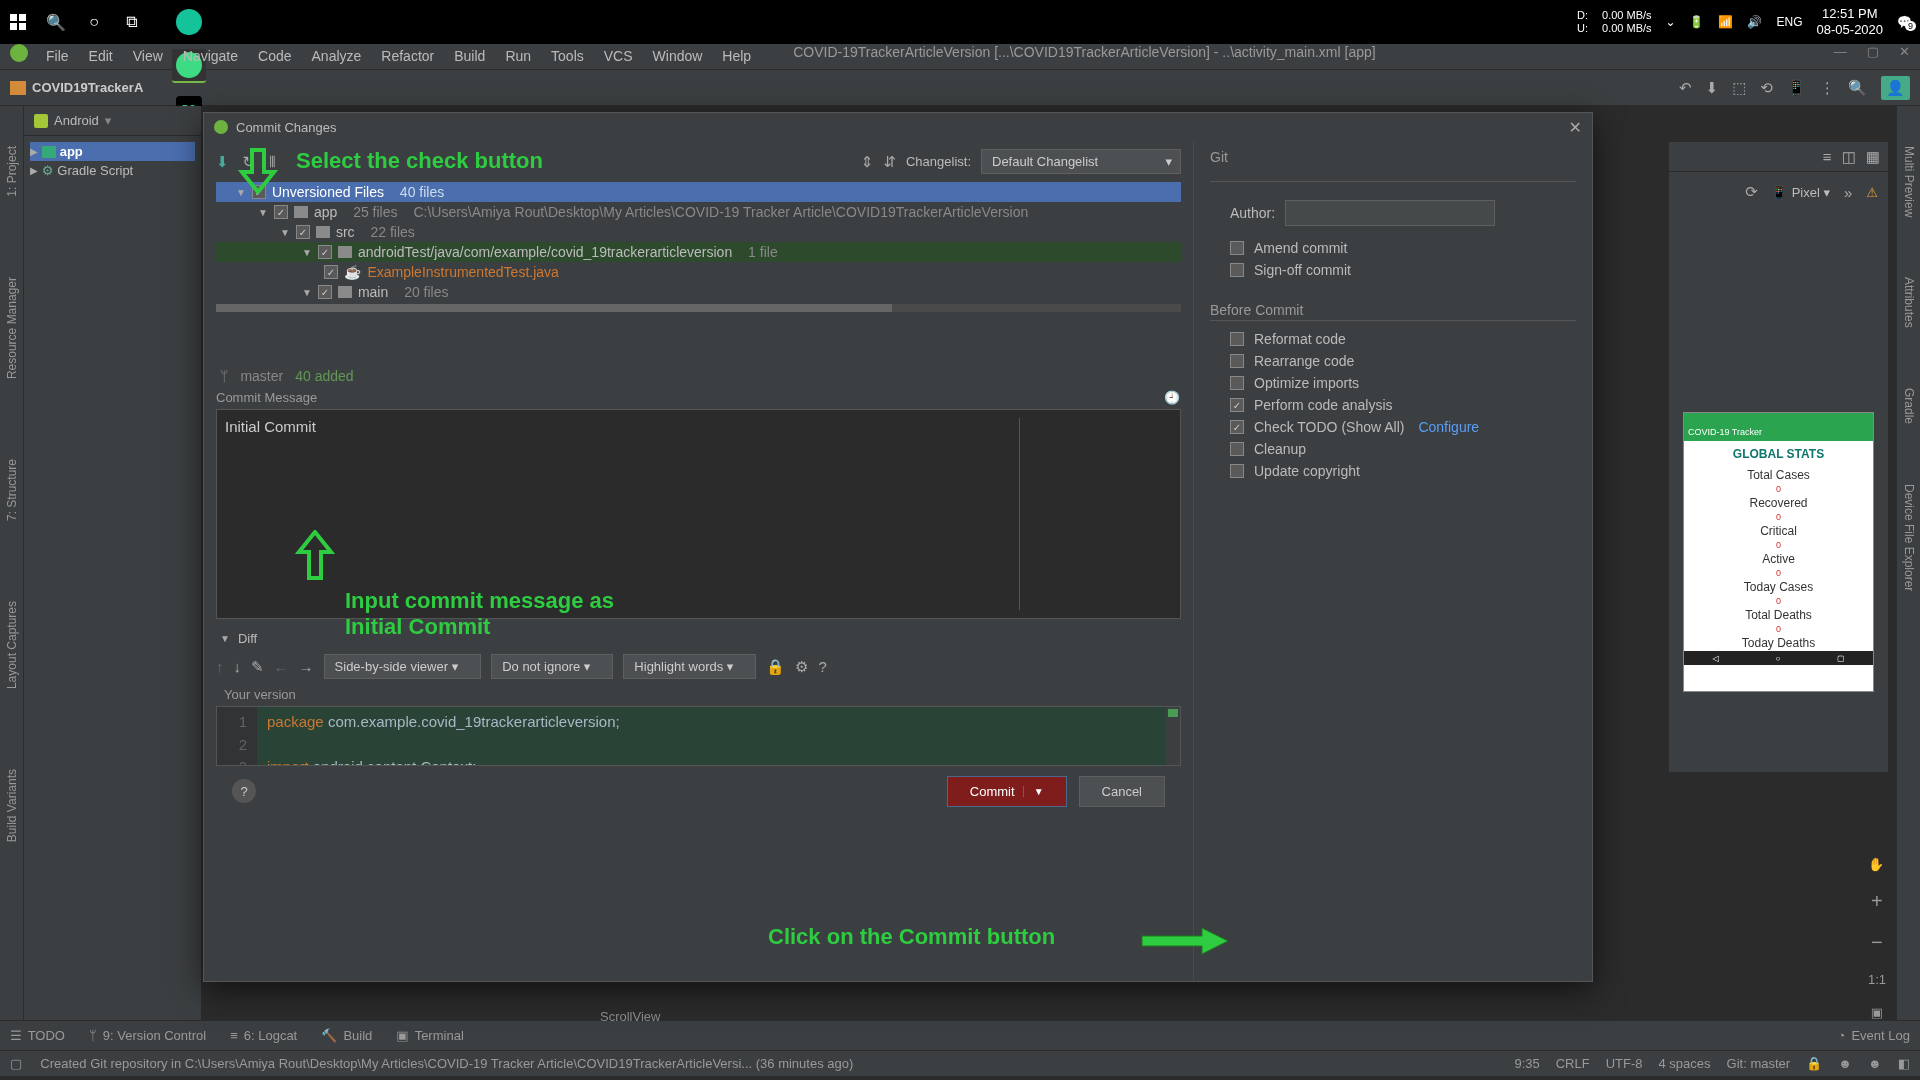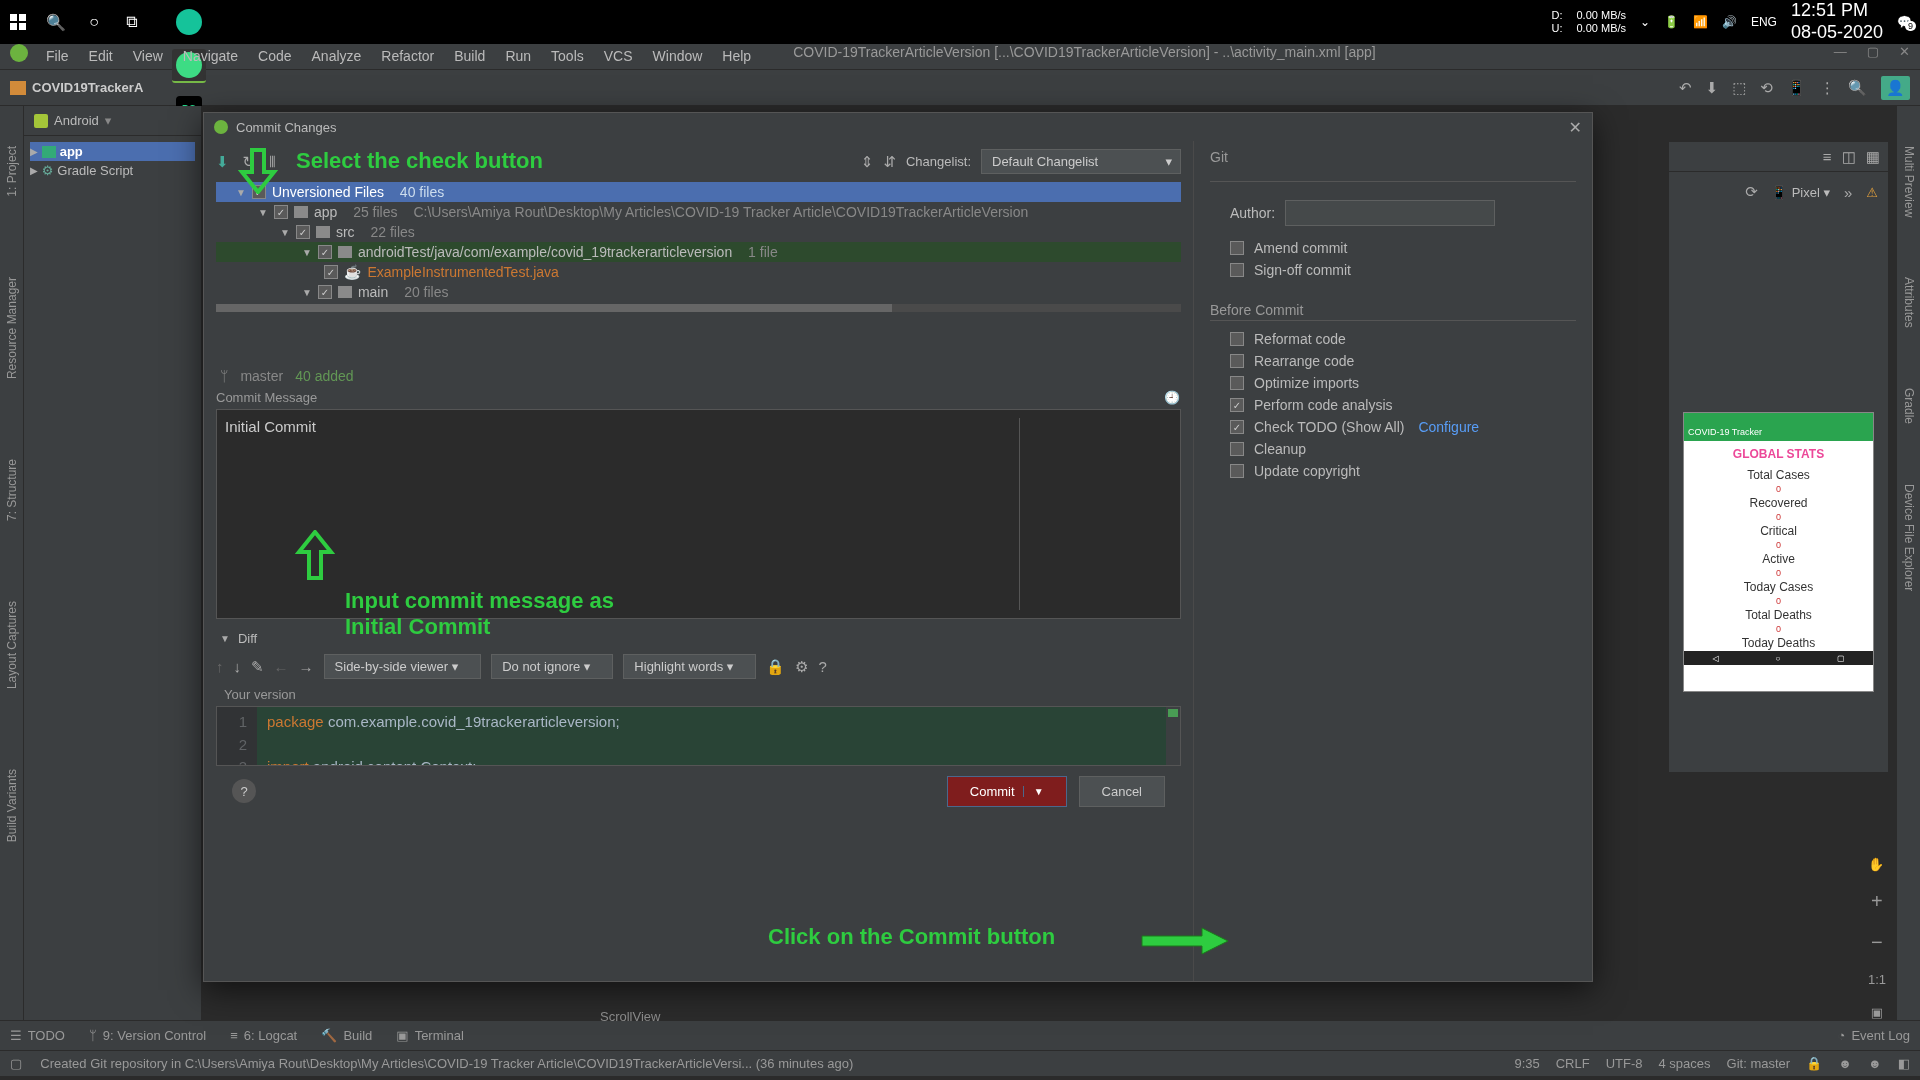--- a/index.html
+++ b/index.html
@@ -5,21 +5,21 @@
 * { margin: 0; padding: 0; box-sizing: border-box; font-family: "Segoe UI", Arial, sans-serif; }
 body { background: #2b2b2b; color: #bbbbbb; width: 1920px; height: 1080px; overflow: hidden; font-size: 13px; position: relative; }
 
 
 .taskbar { height: 44px; background: #000; display: flex; align-items: center; padding: 0 8px; color: #fff; }
 .taskbar-left { display: flex; gap: 18px; align-items: center; }
 .taskbar-icon { width: 20px; height: 20px; display: flex; align-items: center; justify-content: center; font-size: 16px; }
 .taskbar-apps { display: flex; gap: 10px; margin-left: 30px; align-items: center; flex-direction: column; }
 .taskbar-app { width: 34px; height: 34px; display: flex; align-items: center; justify-content: center; border-radius: 3px; }
 .taskbar-right { margin-left: auto; display: flex; align-items: center; gap: 14px; font-size: 12px; }
-.taskbar-clock { text-align: left; line-height: 1.2; font-size: 18px; }
+.taskbar-clock { text-align: center; line-height: 1.2; font-size: 13px; }
 .du { font-size: 11px; line-height: 1.2; }
 
 
 .menubar { height: 26px; background: #3c3f41; display: flex; padding: 0 10px; gap: 4px; border-bottom: 1px solid #2b2b2b; }
 .menubar-icon { width: 18px; height: 18px; background: #6cb33f; border-radius: 50%; margin-right: 6px; }
 .menu-item { padding: 4px 8px; color: #bbbbbb; cursor: pointer; font-size: 14px; }
 .menubar-title { margin-left: 30px; color: #999; font-size: 14px; }
 .window-controls { margin-left: auto; display: flex; gap: 20px; color: #888; }
 
 
@@ -118,21 +118,21 @@
 .arrow-up { position: absolute; width: 40px; height: 50px; }
 .arrow-right { position: absolute; width: 90px; height: 30px; }
 
 
 .preview-panel { position: absolute; right: 32px; top: 142px; width: 220px; height: 630px; background: #3c3f41; border-left: 1px solid #2b2b2b; }
 .preview-toolbar { height: 30px; display: flex; align-items: center; justify-content: flex-end; gap: 10px; padding: 0 8px; border-bottom: 1px solid #2b2b2b; }
 .preview-device-row { height: 40px; display: flex; align-items: center; justify-content: flex-end; gap: 14px; padding: 0 10px; }
 .device-preview { margin: 200px 14px 0; background: #fff; border: 1px solid #888; height: 280px; font-size: 10px; }
 .dp-status { height: 12px; background: #2aa44f; }
 .dp-titlebar { height: 16px; background: #2aa44f; color: #fff; font-size: 9px; padding: 2px 4px; }
-.dp-header { text-align: center; font-weight: bold; padding: 6px; font-size: 12px; color: #ec4899; }
+.dp-header { text-align: center; font-weight: bold; padding: 6px; font-size: 12px; color: #0f766e; }
 .dp-row { text-align: center; font-size: 12px; color: #333; padding: 1px; }
 .dp-val { color: #cc3333; font-size: 9px; }
 .dp-nav { height: 14px; background: #222; display: flex; justify-content: space-around; align-items: center; color: #fff; font-size: 8px; }
 .zoom-controls { position: absolute; right: 34px; bottom: 60px; display: flex; flex-direction: column; gap: 18px; align-items: center; color: #999; }
 
 
 .bottom-tabs { height: 30px; background: #3c3f41; border-top: 1px solid #2b2b2b; display: flex; align-items: center; padding: 0 10px; gap: 24px; font-size: 13px; }
 .bottom-tab { display: flex; align-items: center; gap: 6px; color: #999; }
 .status-bar { height: 26px; background: #3c3f41; border-top: 1px solid #2b2b2b; display: flex; align-items: center; padding: 0 10px; gap: 18px; font-size: 13px; color: #999; }
 .status-right { margin-left: auto; display: flex; gap: 16px; align-items: center; }

